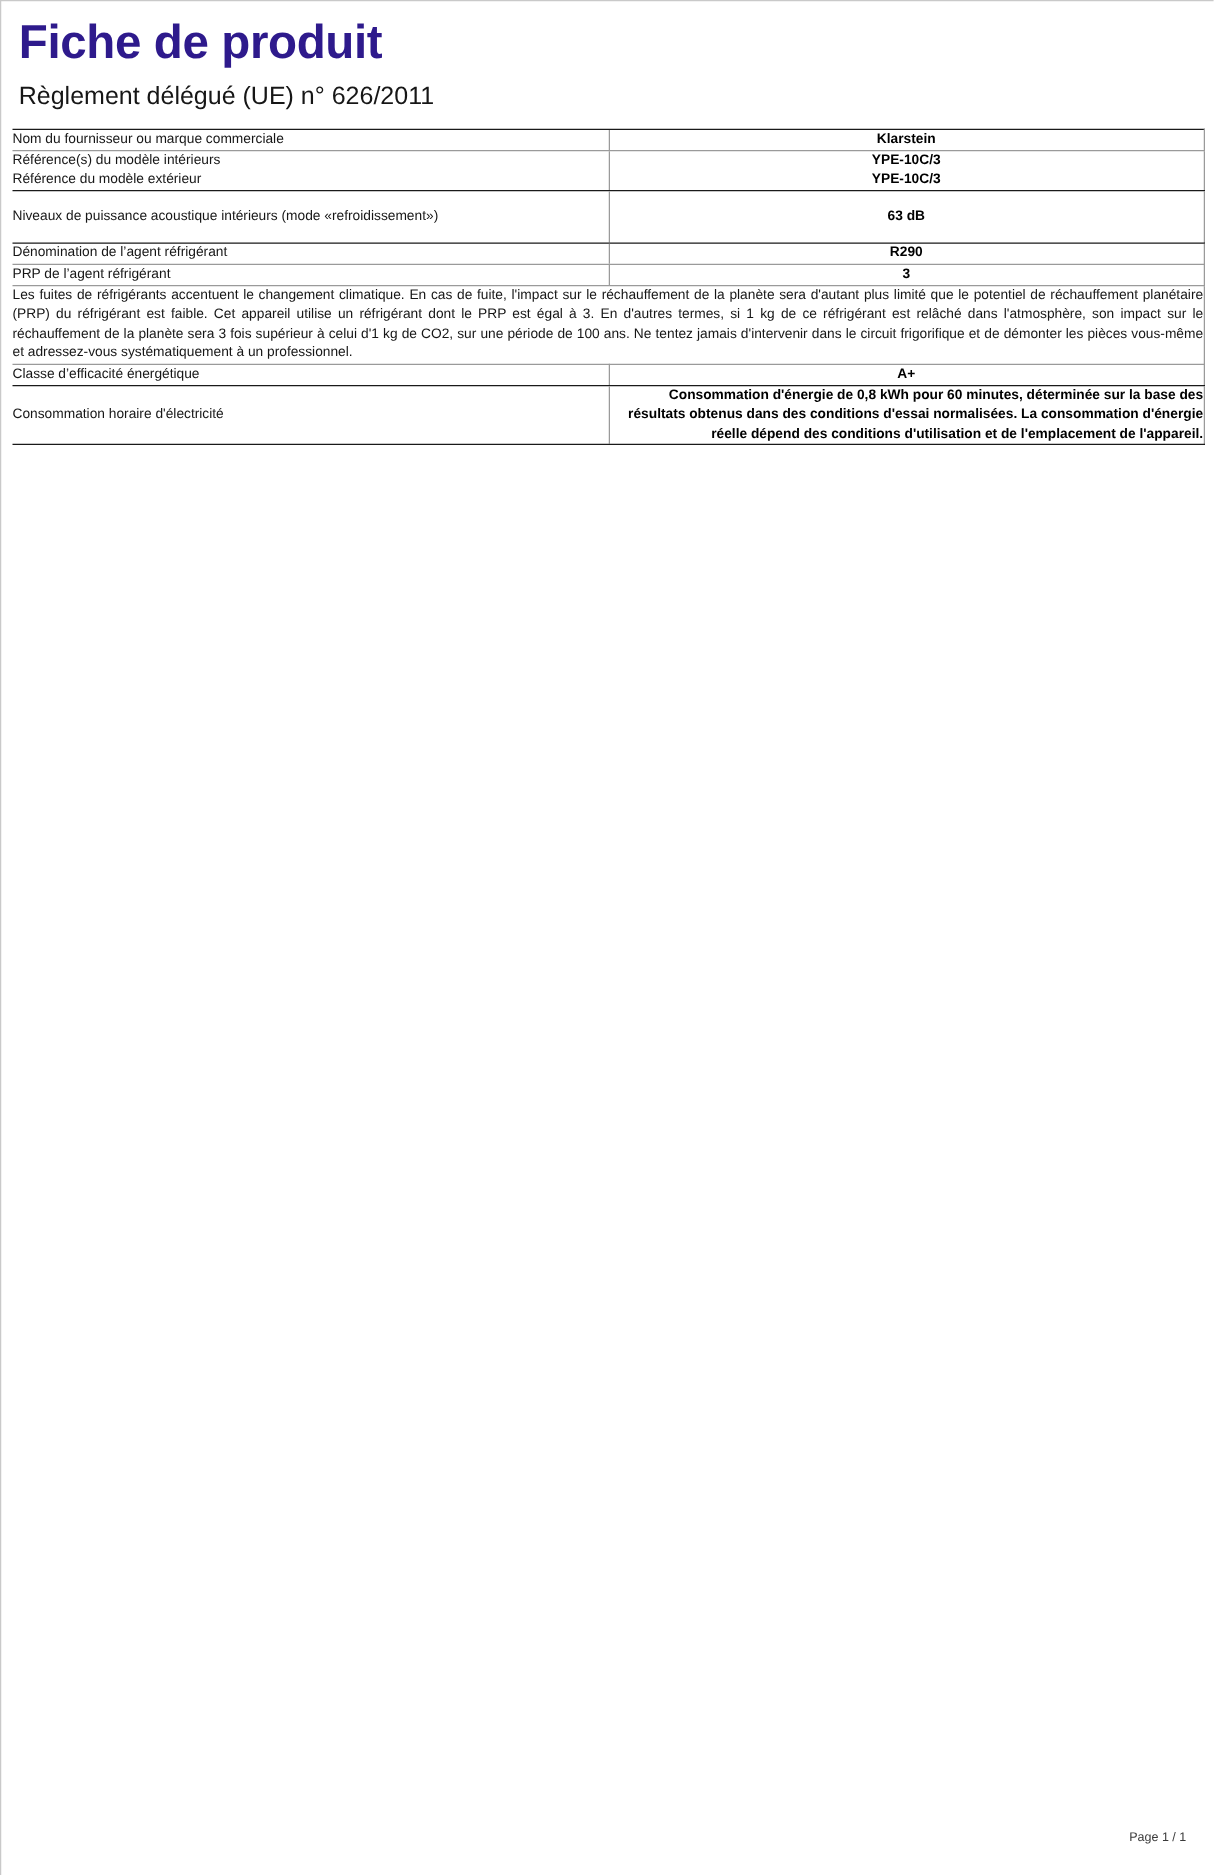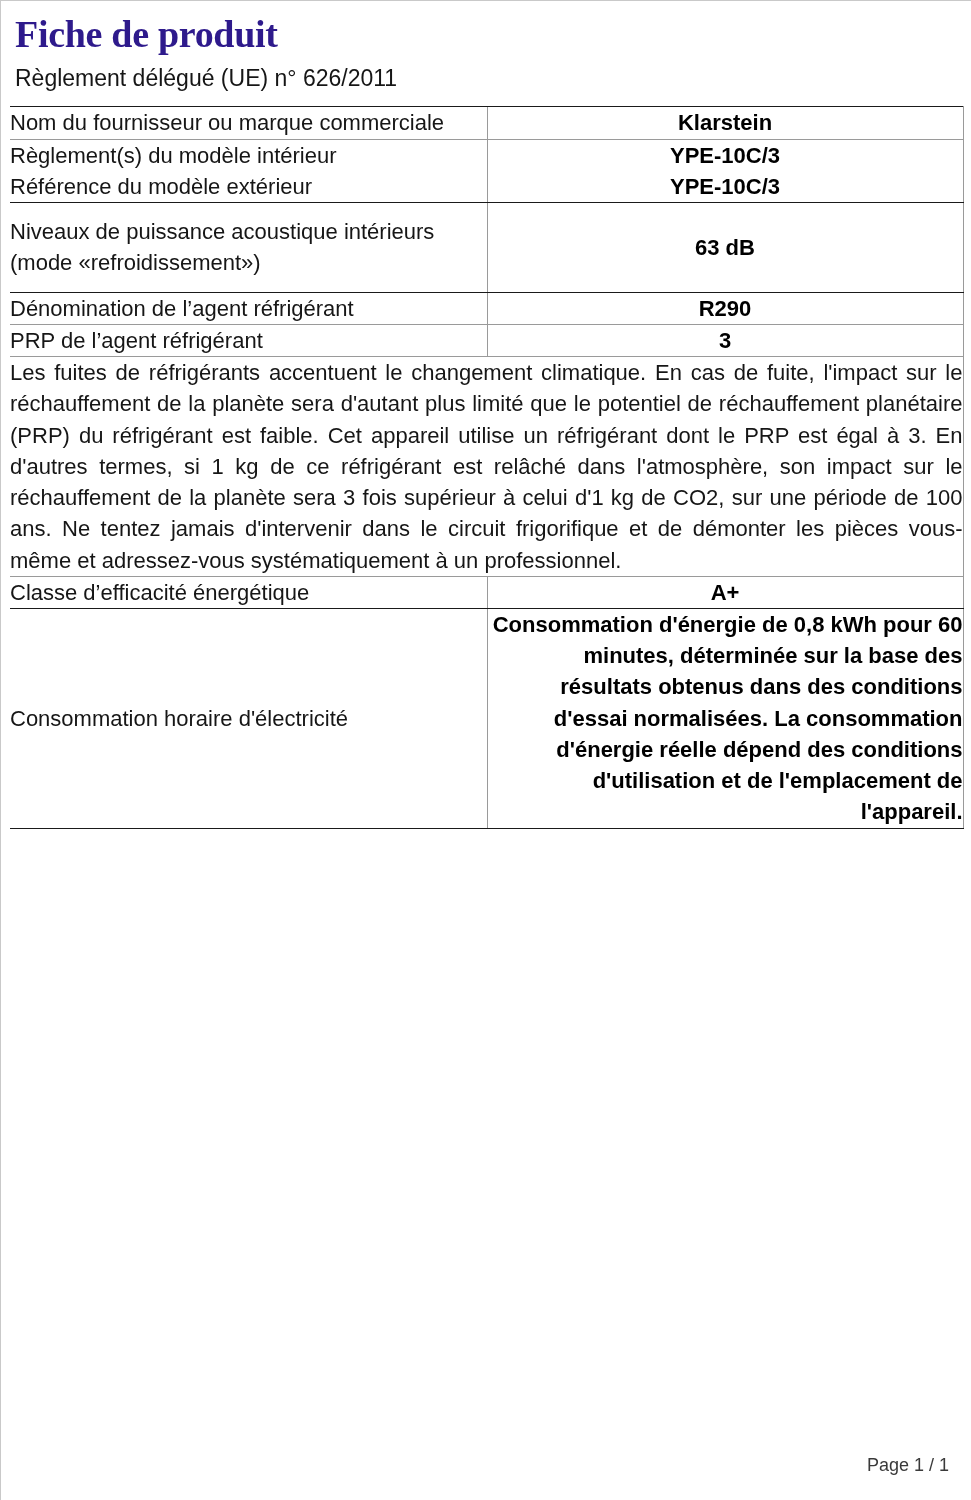--- a/index.html
+++ b/index.html
@@ -34,44 +34,43 @@
 
   
   .doc-title {
     font-size: 38px;
     font-weight: bold;
     color: #2e1a8c;
     letter-spacing: -0.3px;
     line-height: 1.05;
     margin: 4px 0 0 5px;
     white-space: nowrap;
-    font-family: Liberation Serif, serif;
   }
   .doc-subtitle {
-    font-size: 23px;
+    font-size: 20px;
     font-weight: normal;
     color: #161616;
     margin: 10px 0 0 5px;
     line-height: 1.2;
   }
 
   
   .spec-table {
     width: 953px;
     margin-top: 14px;
     border-collapse: collapse;
     table-layout: fixed;
   }
   .spec-table col.c-label { width: 477px; }
   .spec-table col.c-value { width: 476px; }
 
   .spec-table td {
     vertical-align: middle;
     padding: 0;
-    font-size: 22px;
+    font-size: 11px;
     line-height: 1.42;
   }
 
   .cell-label {
     text-align: left;
     padding: 6px 8px 6px 7px;
     color: #161616;
     font-weight: normal;
   }
   .cell-value {
@@ -119,21 +118,21 @@
     line-height: 1.72;
     padding: 10px 14px 10px 14px;
     color: #000000;
   }
 
   
   .footer {
     position: absolute;
     right: 22px;
     bottom: 24px;
-    font-size: 18px;
+    font-size: 10px;
     color: #3a3a3a;
     font-family: "Liberation Sans", sans-serif;
   }
 </style>
 </head>
 <body>
 
 <div class="page">
   <div class="content">
 
@@ -148,21 +147,21 @@
       </colgroup>
       <tbody>
 
         <tr>
           <td class="cell-label bt-dark bb-gray">Nom du fournisseur ou marque commerciale</td>
           <td class="cell-value bt-dark bb-gray vsep br-gray">Klarstein</td>
         </tr>
 
 
         <tr>
-          <td class="cell-label">Règlement(s) du modèle intérieur</td>
+          <td class="cell-label">Référence(s) du modèle intérieurs</td>
           <td class="cell-value vsep br-gray">YPE-10C/3</td>
         </tr>
 
         <tr>
           <td class="cell-label bb-dark">Référence du modèle extérieur</td>
           <td class="cell-value bb-dark vsep br-gray">YPE-10C/3</td>
         </tr>
 
         <tr class="row-tall">
           <td class="cell-label bb-dark">Niveaux de puissance acoustique intérieurs (mode «refroidissement»)</td>

